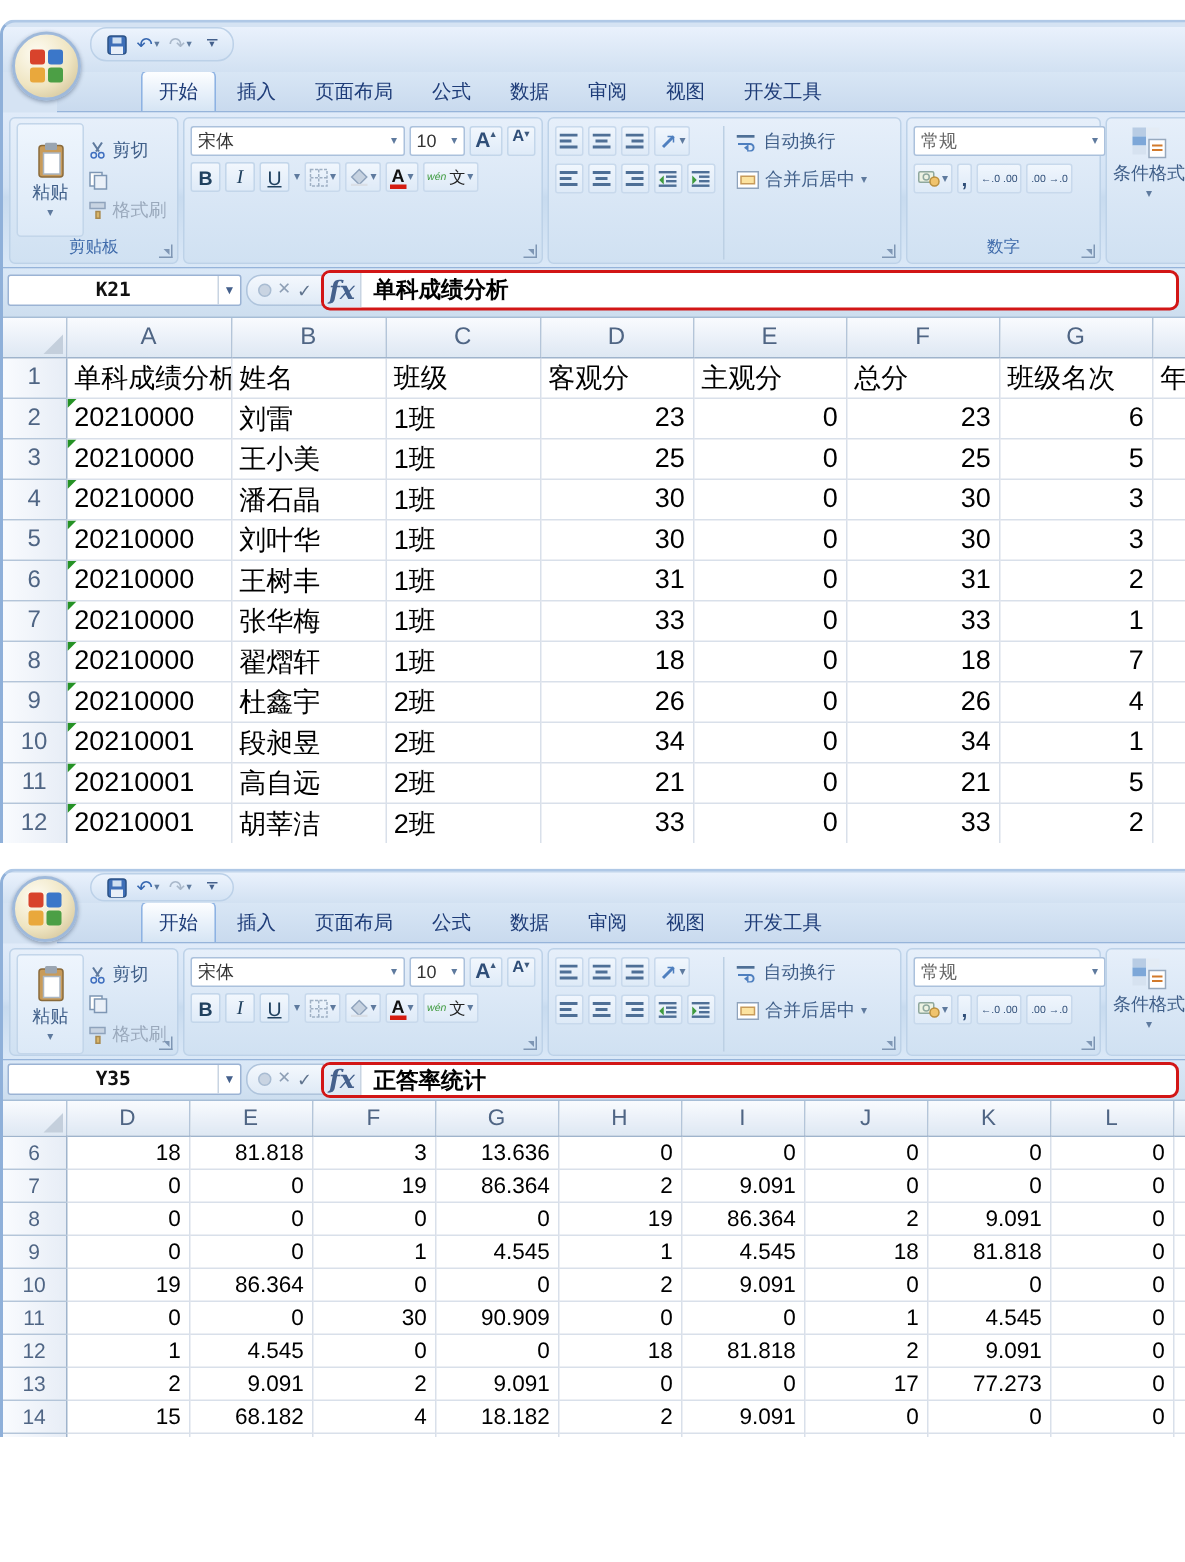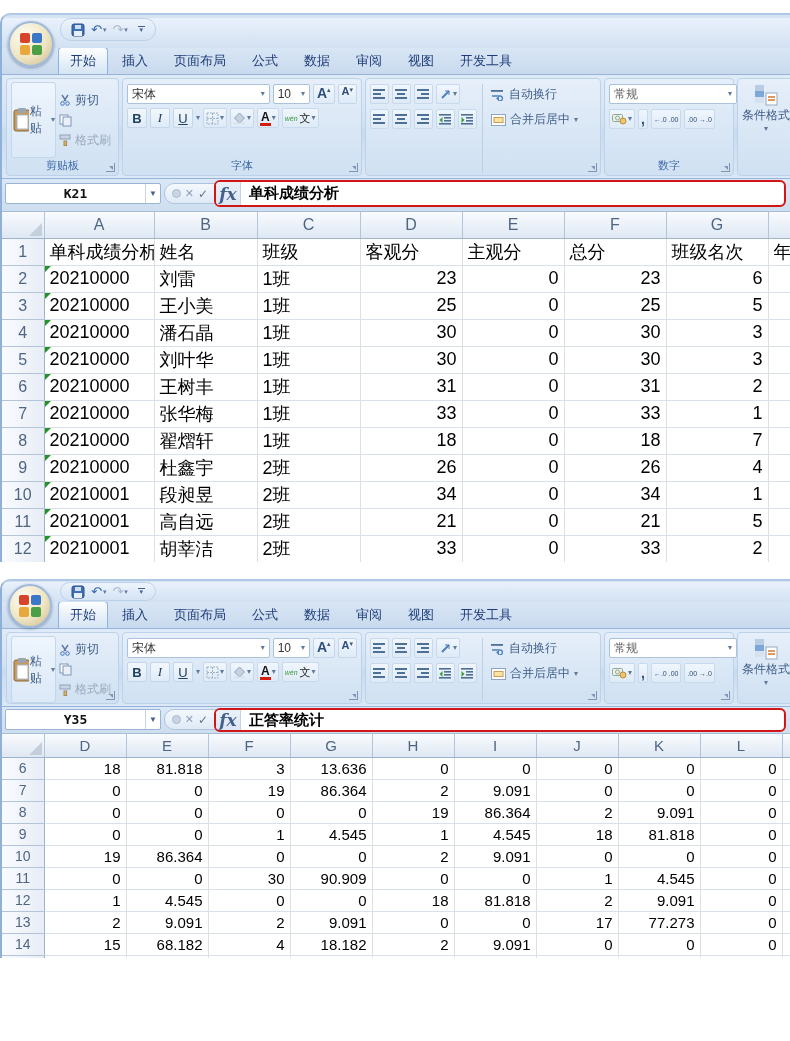--- a/index.html
+++ b/index.html
@@ -26,21 +26,21 @@
   .qat{display:flex;align-items:center;gap:6px;width:max-content;margin:3px 0 0 58px;height:21px;
        padding:0 10px;border-radius:11px;background:linear-gradient(#EDF4FD,#D4E3F4);border:1px solid #BCD1E8;}
   #win2 .qat{margin-top:1px;height:17px;}
   .qbtn{display:inline-flex;align-items:center;gap:1px;font-size:13px;line-height:1;color:#3566B0;}
   .qbtn.disabled{color:#A9B8CA;}
   .qcaret{font-size:7px;color:#5E7A9E;}
   .qmore{display:inline-flex;flex-direction:column;align-items:center;font-size:7px;color:#44608C;line-height:.6;margin-left:4px;}
   .qbar{width:7px;border-top:1px solid #44608C;margin-bottom:1px;}
 
   .tabrow{height:26px;flex:none;background:linear-gradient(#D8E6F5,#C9DAEE);border-bottom:1px solid #96B4DA;
-          display:flex;align-items:flex-end;padding-left:56px;gap:2px;}
+          display:flex;align-items:flex-end;padding-left:56px;gap:2px;margin-left:36px;}
   .tab{padding:4px 11px 4px;font-size:13px;color:#1E3C78;border:1px solid transparent;border-bottom:none;
        border-radius:4px 4px 0 0;white-space:nowrap;}
   .tab.active{background:linear-gradient(#FDFEFF,#E7F0FA 55%,#D6E5F4);border-color:#8DB2E3;}
 
   .ribbon{height:104px;flex:none;box-sizing:border-box;display:flex;gap:3px;padding:3px 0 2px 4px;overflow:hidden;
           background:linear-gradient(#E0EBF9,#D2E2F4 48%,#C8DBEF 55%,#DAE8F7);border-bottom:1px solid #96B4DA;}
   #win2 .ribbon{height:78px;}
   .grp{position:relative;flex:none;box-sizing:border-box;border:1px solid #BDD2E8;border-radius:4px;
        background:linear-gradient(#E6EFFA,#D8E6F5 60%,#D0E1F2);display:flex;flex-direction:column;padding:3px 4px 0 4px;}
   .gbody{flex:1;display:flex;}
@@ -48,21 +48,21 @@
   .launcher{position:absolute;right:3px;bottom:3px;width:8px;height:8px;border-right:1px solid #7E96B4;border-bottom:1px solid #7E96B4;}
   .launcher i{position:absolute;right:1px;bottom:1px;width:0;height:0;border-left:4px solid transparent;border-top:4px solid #7E96B4;}
 
   .rbtn{display:flex;align-items:center;gap:4px;font-size:12px;color:#3F5E88;height:19px;padding:0 3px;white-space:nowrap;}
   .rbtn.disabled{color:#9AA9BC;}
   .caret,.ccaret{font-size:8px;color:#5E7A9E;line-height:1;}
   .vsepfull{width:1px;background:#BCD0E4;margin:2px 5px;}
 
   
   .g-clip{width:113px;}
-  .paste{width:44px;display:flex;flex-direction:row;align-items:center;justify-content:center;gap:1px;
+  .paste{width:44px;display:flex;flex-direction:column;align-items:center;justify-content:center;gap:1px;
          font-size:12px;color:#3F5E88;border:1px solid #C3D6EA;border-radius:3px;background:linear-gradient(#EEF5FD,#DCE9F7);}
   .clipcol{display:flex;flex-direction:column;justify-content:center;gap:1px;}
 
   
   .g-font{width:240px;}
   .gcol{display:flex;flex-direction:column;gap:4px;width:100%;padding-top:2px;}
   .grow{display:flex;align-items:center;gap:3px;}
   .combo{box-sizing:border-box;height:20px;background:#fff;border:1px solid #ABC1DC;border-radius:2px;
          display:flex;align-items:center;justify-content:space-between;font-size:12px;color:#333;padding:0 4px;}
   .fname{width:156px;}
@@ -278,21 +278,20 @@
                     <i class="ccaret">▾</i>
                   </span>
                 <span class="ibtn wen">
                     <span class="wentxt">wén</span>
                     <span class="wenzi">文</span>
                     <i class="ccaret">▾</i>
                   </span>
               </div>
             </div>
           </div>
-          <div class="glabel"><span>字体</span></div>
           <span class="launcher">
               <i></i>
             </span>
         </div>
 
         <div class="grp g-align">
           <div class="gbody">
             <div class="acol">
               <div class="arow">
                 <span class="ibtn">

